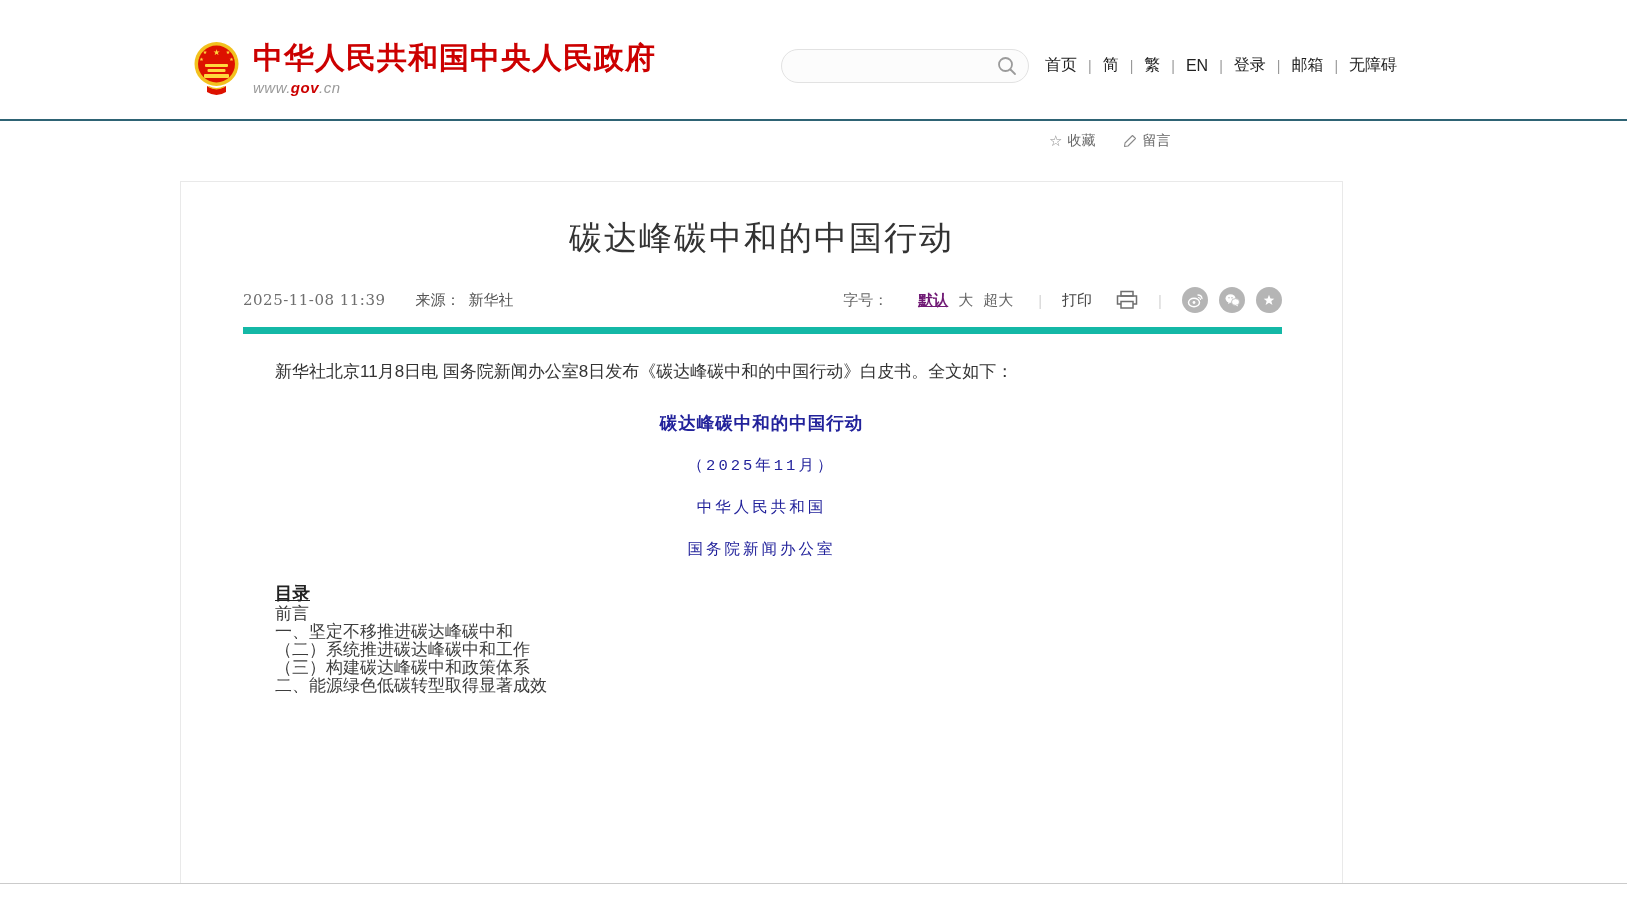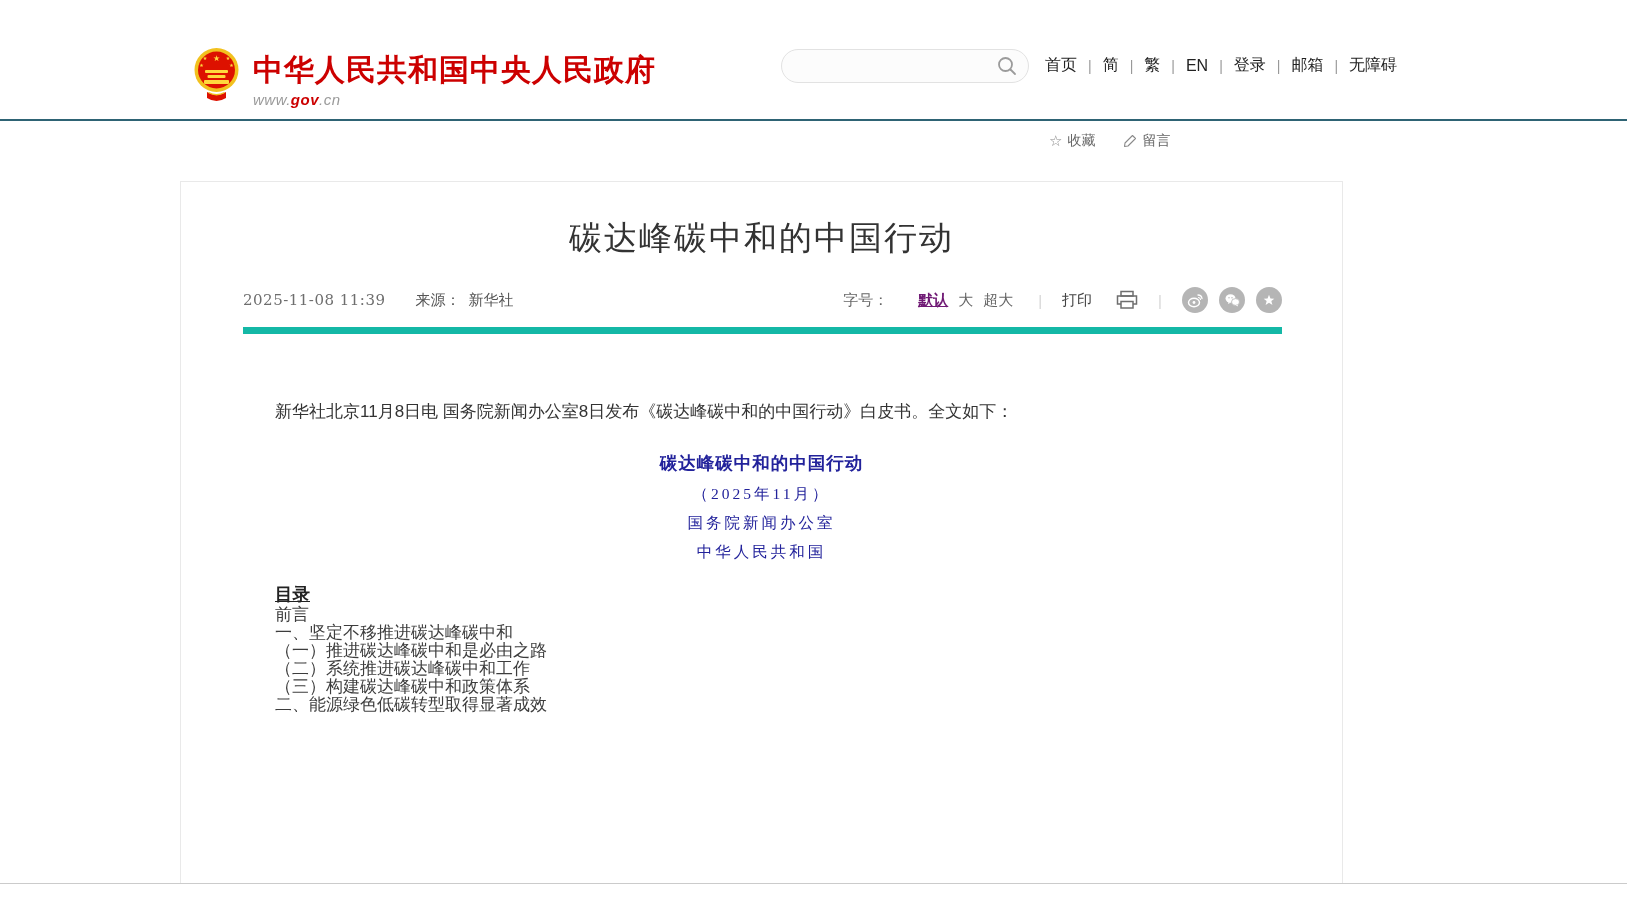--- a/index.html
+++ b/index.html
@@ -3,21 +3,21 @@
 <meta charset="utf-8">
 <style>
   * { margin:0; padding:0; box-sizing:border-box; }
   html,body { width:1627px; height:915px; background:#fff; overflow:hidden;
               font-family:"Liberation Sans", sans-serif; }
 
   
   .header { position:relative; width:100%; height:118px; background:#fff; }
   .logo-wrap { position:absolute; left:193px; top:40px; display:flex; align-items:center; }
   .emblem { width:47px; height:56px; flex:0 0 auto; }
-  .site-text { margin-left:13px;margin-top:13px; }
+  .site-text { margin-left:13px; }
   .site-title { font-size:30px; font-weight:bold; color:#cc0000; letter-spacing:1px; line-height:1.1; }
   .site-url { margin-top:5px; font-size:15px; color:#9a9a9a; letter-spacing:.5px;font-style:italic; }
   .site-url .gov { color:#cc0000; font-weight:bold; }
 
   .search-box { position:absolute; left:781px; top:49px; width:248px; height:34px;
                 border:1px solid #e2e2e2; border-radius:17px; background:#fcfcfc;
                 display:flex; align-items:center; padding:0 10px 0 16px; }
   .search-input { flex:1; border:none; outline:none; background:transparent; font-size:14px; color:#333; }
   .search-btn { width:22px; height:22px; border:none; background:transparent; cursor:pointer; padding:0; }
 
@@ -51,25 +51,25 @@
   .fs-opt { margin:0 5px; cursor:pointer; color:#666; text-decoration:none; }
   .fs-opt.active { color:#701a75; font-weight:bold; text-decoration:underline;margin-left:24px; }
   .meta-sep { color:#d5d5d5; margin:0 20px; }
   .print-wrap { display:flex; align-items:center; gap:24px; color:#444; cursor:pointer; }
   .share-icons { display:flex; align-items:center; gap:11px; }
   .circle-ic { width:26px; height:26px; border-radius:50%; background:#b5b5b5;
                display:flex; align-items:center; justify-content:center; cursor:pointer; }
 
   
   .content { padding:0 94px; color:#333; font-size:17px; }
-  .intro { margin-top:64px; line-height:27px; }
+  .intro { margin-top:24px; line-height:27px; }
   .doc-head { text-align:center; color:#22229b; }
   .doc-title { margin-top:26px; font-size:17.5px; font-weight:bold; letter-spacing:1px; }
-  .doc-line { margin-top:8px; line-height:21px; font-size:15.5px;
-              font-family:Liberation Serif, serif; letter-spacing:3px; }
+  .doc-line { margin-top:21px; line-height:21px; font-size:15.5px;
+              font-family:Liberation Mono, monospace; letter-spacing:3px; }
   .toc-heading { margin-top:20px; font-size:17.5px; font-weight:bold; color:#222;text-decoration:underline; }
   .toc-item { line-height:18px; color:#3d3d3d; cursor:default; }
 
   .bottom-line { position:absolute; left:0; top:883px; width:100%; height:1px; background:#cbcbcb; }
 </style>
 </head>
 <body>
 
 <div class="header">
   <div class="logo-wrap">
@@ -186,28 +186,27 @@
       </span>
     </div>
   </div>
 
   <div class="content">
     <p class="intro">新华社北京11月8日电 国务院新闻办公室8日发布《碳达峰碳中和的中国行动》白皮书。全文如下：</p>
 
     <div class="doc-head">
       <div class="doc-title">碳达峰碳中和的中国行动</div>
       <div class="doc-line">（2025年11月）</div>
+      <div class="doc-line">中华人民共和国</div>
       <div class="doc-line">国务院新闻办公室</div>
-      <div class="doc-line">中华人民共和国</div>
     </div>
 
     <div class="toc-heading">目录</div>
     <div class="toc-item">前言</div>
     <div class="toc-item">一、坚定不移推进碳达峰碳中和</div>
-    <div class="toc-item">（一）推进碳达峰碳中和是必由之路</div>
     <div class="toc-item">（二）系统推进碳达峰碳中和工作</div>
     <div class="toc-item">（三）构建碳达峰碳中和政策体系</div>
     <div class="toc-item">二、能源绿色低碳转型取得显著成效</div>
 
   </div>
 </div>
 
 <div class="bottom-line"></div>
 
 </body></html>

